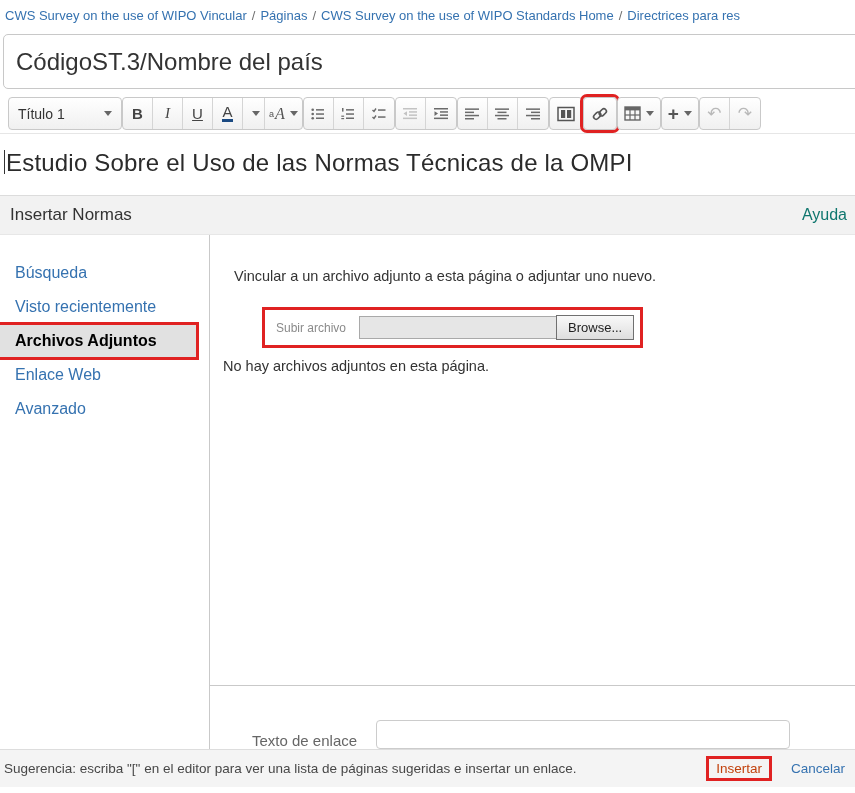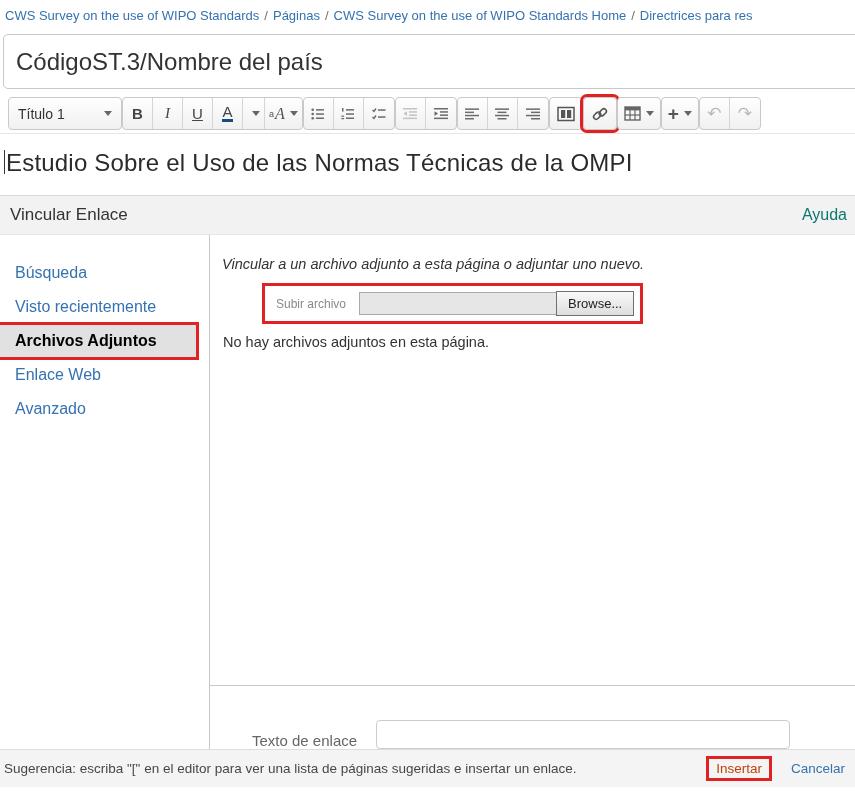--- a/index.html
+++ b/index.html
@@ -91,21 +91,21 @@
   .sb-item {
     font-size:16px; color:#3572b0; padding:7px 0 7px 15px;
     margin:0 13px 2px 0; cursor:pointer;
   }
   .sb-item.selected {
     background:#e1e1e1; color:#000000; font-weight:bold;
   }
 
   .main-col { flex:1; display:flex; flex-direction:column; }
   .main-top { flex:1; padding:21px 10px 0 12px; font-size:14.5px; color:#333; }
-  .intro-text { margin:0;font-style:italic; }
+  .intro-text { margin:12px; }
   .upload-row {
     display:inline-flex; align-items:center; margin:14px 0 4px 43px; padding:5px 6px;
   }
   .upload-label { color:#8a8a8a; font-size:12px; padding:0 13px 0 5px; white-space:nowrap; }
   .file-field {
     width:198px; height:23px; background:#e6e6e6; border:1px solid #a9a9a9;
     font-family:"Liberation Sans", sans-serif;
   }
   .browse-btn {
     height:25px; margin-left:-1px; border:1px solid #707070;
@@ -135,21 +135,21 @@
     border:none; font-size:13.5px; font-family:"Liberation Sans", sans-serif;
   }
   .cancel-link { color:#3572b0; text-decoration:none; cursor:pointer; margin-right:2px; }
 
   svg { display:block; }
 </style>
 </head>
 <body>
 
 <div class="breadcrumb">
-  <a>CWS Survey on the use of WIPO Standards</a><span class="sep">/</span><a>Páginas</a><span class="sep">/</span><a>CWS Survey on the use of WIPO Standards Home</a><span class="sep">/</span><a>Directrices para res</a>
+  <a>CWS Survey on the use of WIPO Vincular</a><span class="sep">/</span><a>Páginas</a><span class="sep">/</span><a>CWS Survey on the use of WIPO Standards Home</a><span class="sep">/</span><a>Directrices para res</a>
 </div>
 
 <input class="title-input" type="text" value="CódigoST.3/Nombre del país" style="">
 
 <div class="toolbar-wrap">
   <div class="toolbar">
 
     <div class="tb-select">
       <span>Título 1</span>
       <span class="caret-down"></span>
@@ -318,21 +318,21 @@
     </div>
 
   </div>
 </div>
 
 <div class="editor-heading">
   <span class="caret-bar"></span><span>Estudio Sobre el Uso de las Normas Técnicas de la OMPI</span>
 </div>
 
 <div class="dialog-header">
-  <span class="dialog-title">Vincular Enlace</span>
+  <span class="dialog-title">Insertar Normas</span>
   <a class="help-link">Ayuda</a>
 </div>
 
 <div class="dialog-body">
 
   <div class="sidebar">
     <div class="sb-item">Búsqueda</div>
     <div class="sb-item">Visto recientemente</div>
     <div class="sb-item selected annotated">Archivos Adjuntos</div>
     <div class="sb-item">Enlace Web</div>

